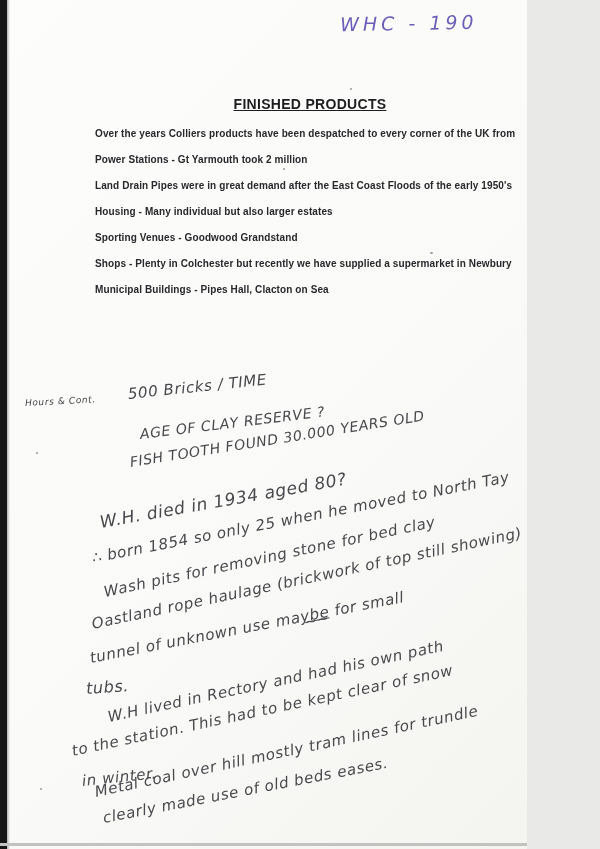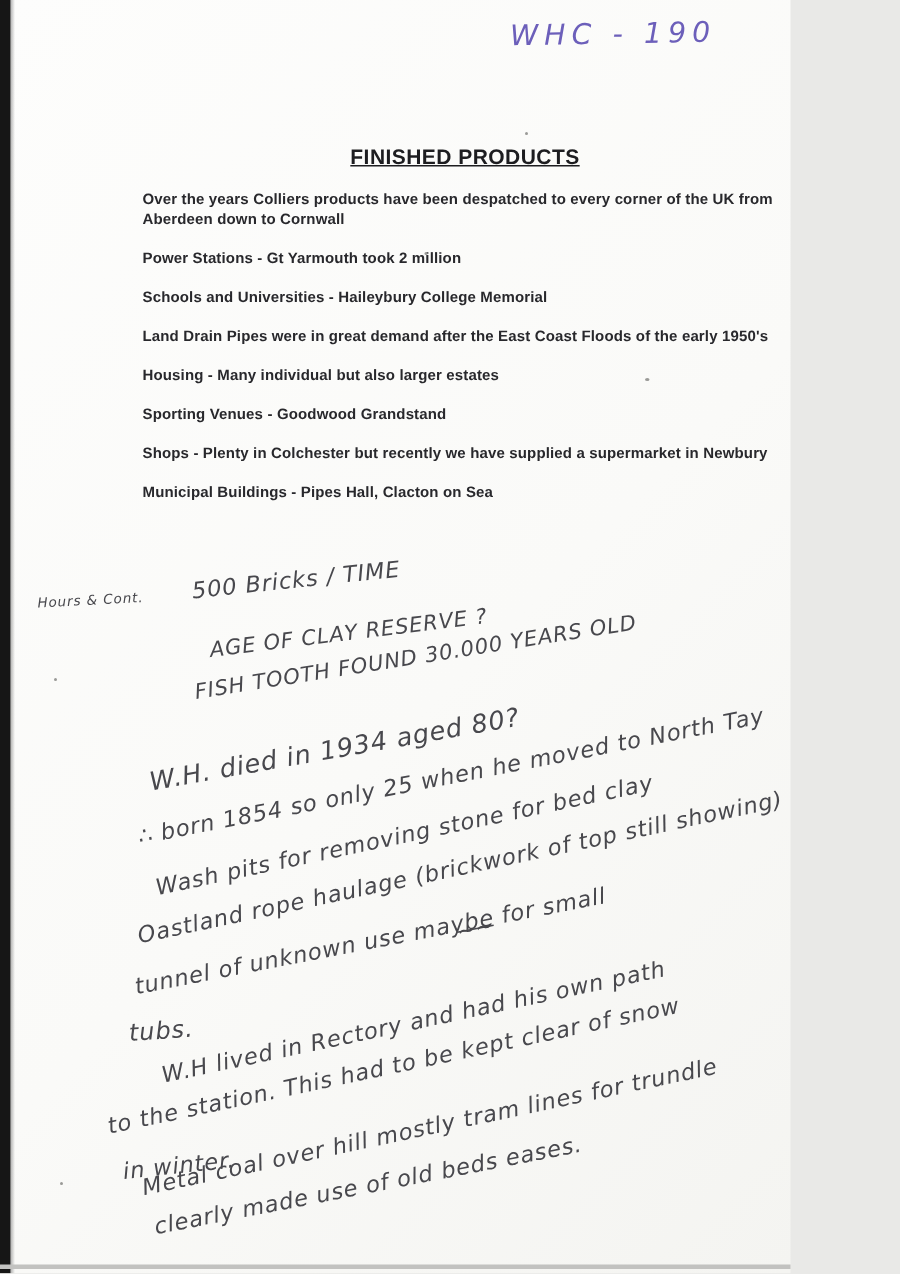--- a/index.html
+++ b/index.html
@@ -47,27 +47,23 @@
   <div class="edge-strip-soft"></div>
   <div class="bottom-line"></div>
 
   <div class="ref-code">WHC - 190</div>
 
   <div class="typed">
     <div class="heading">FINISHED PRODUCTS</div>
 
     <div class="para">
       <div class="tline">Over the years Colliers products have been despatched to every corner of the UK from</div>
-      <div class="tline">Aberdeen down to Cornwall</div>
     </div>
     <div class="para">
       <div class="tline">Power Stations - Gt Yarmouth took 2 million</div>
-    </div>
-    <div class="para">
-      <div class="tline">Schools and Universities - Haileybury College Memorial</div>
     </div>
     <div class="para">
       <div class="tline">Land Drain Pipes were in great demand after the East Coast Floods of the early 1950's</div>
     </div>
     <div class="para">
       <div class="tline">Housing - Many individual but also larger estates</div>
     </div>
     <div class="para">
       <div class="tline">Sporting Venues - Goodwood Grandstand</div>
     </div>

